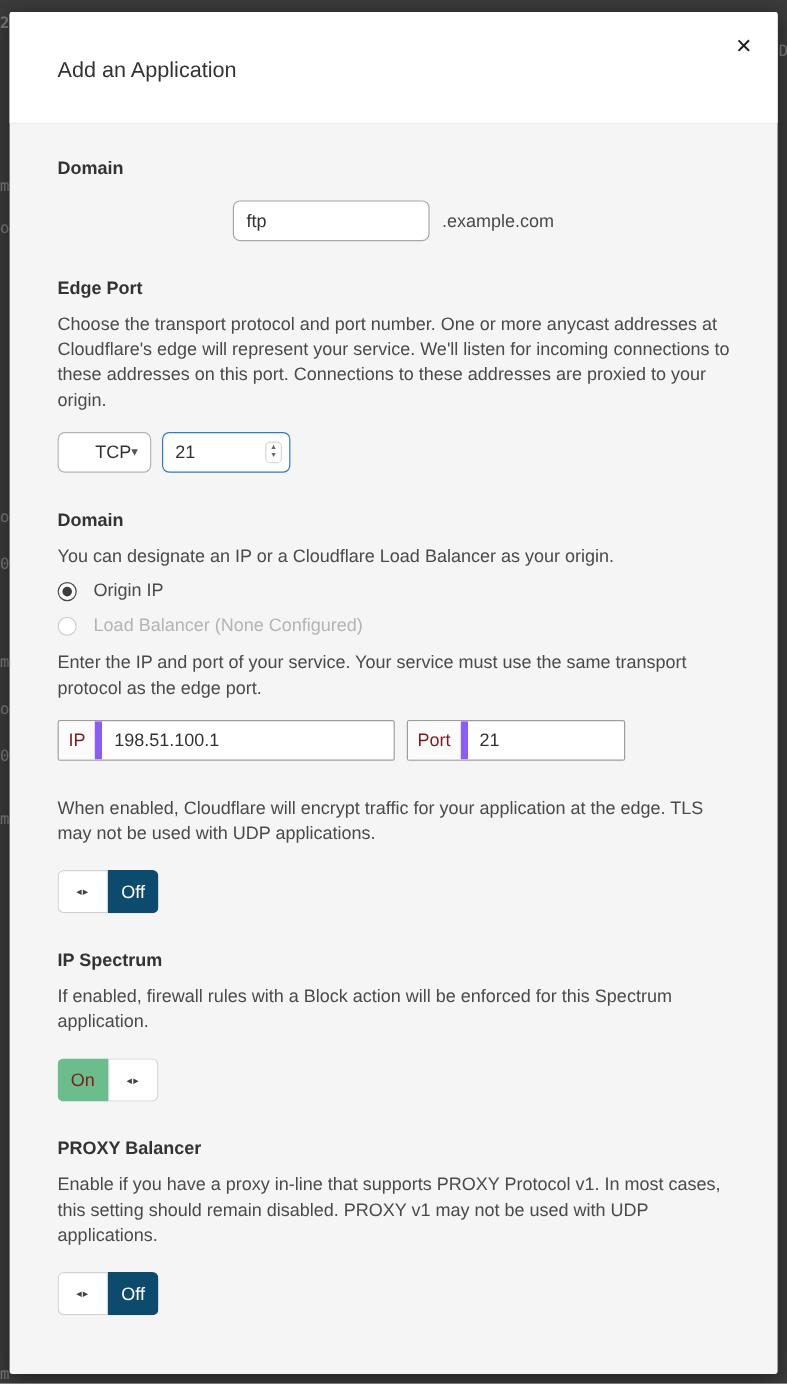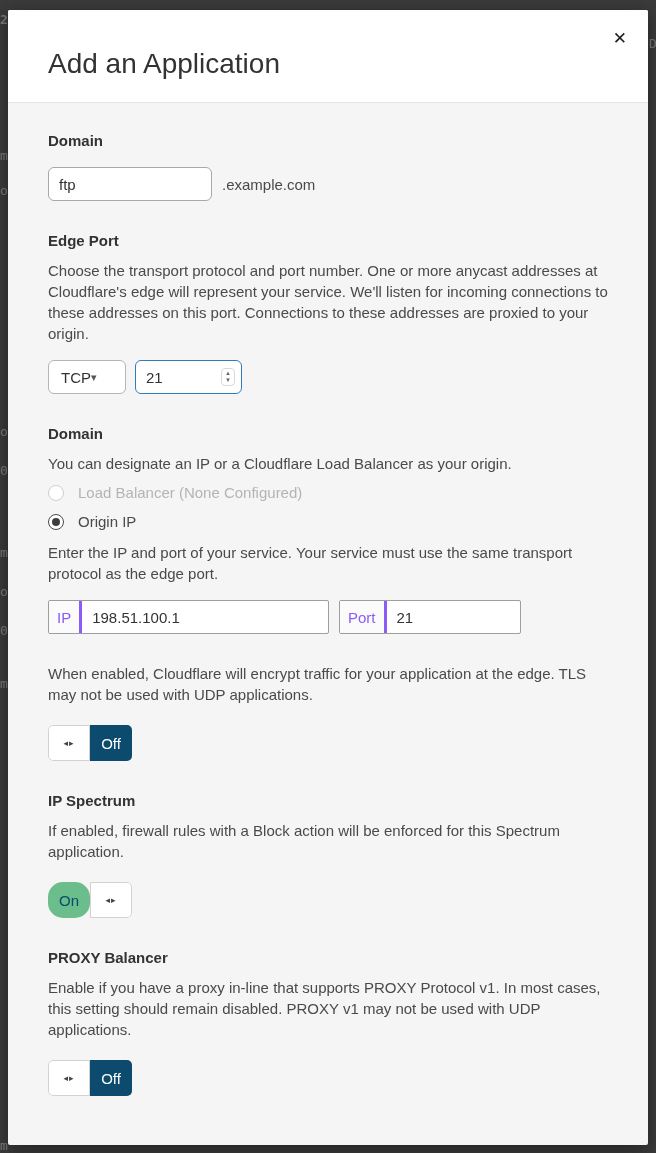--- a/index.html
+++ b/index.html
@@ -32,21 +32,21 @@
     background: #ffffff;
     height: 93px;
     border-bottom: 1px solid #e4e4e4;
     position: relative;
     flex: 0 0 auto;
     border-radius: 2px 2px 0 0;
   }
   .modal-title {
     position: absolute;
     left: 40px; top: 38px;
-    font-size: 28px;
+    font-size: 18px;
     color: #333;
     font-weight: 400;
   }
   .close-btn {
     position: absolute;
     right: 21px; top: 20px;
     font-size: 17px;
     font-weight: 700;
     color: #1f1f1f;
     cursor: pointer;
@@ -73,34 +73,34 @@
     height: 34px;
     background: #fff;
     border: 1px solid #a8a8a8;
     border-radius: 6px;
     font-size: 15px;
     color: #333;
     padding: 0 10px;
     font-family: inherit;
     outline: none;
   }
-  .domain-row { margin-top: 16px; }
+  .domain-row { margin-top: 16px; justify-content: center; }
   .domain-input { width: 164px; }
   .domain-suffix { margin-left: 10px; color: #4a4a4a; }
 
   
   .edgeport-row { margin-top: 16px; }
   .select-box {
     width: 78px; height: 34px;
     background: #fff;
     border: 1px solid #b5b5b5;
     border-radius: 6px;
     display: flex;
     align-items: center;
-    justify-content: flex-start;
+    justify-content: flex-end;
     padding: 0 10px 0 12px;
     cursor: pointer;
     color: #333;
   }
   .select-caret { font-size: 11px; color: #555; }
   .num-wrap {
     position: relative;
     margin-left: 9px;
   }
   .num-input {
@@ -155,22 +155,22 @@
   .cfield {
     display: flex;
     height: 34px;
     border: 1px solid #9e9e9e;
     border-radius: 2px;
     background: #fff;
     overflow: hidden;
   }
   .cfield .prefix {
     background: #fbfbfb;
-    border-right: 3px solid #8b5cf6;
-    color: #8b5cf6;
+    border-right: 6px solid #8b5cf6;
+    color: #7f1d1d;
     display: flex;
     align-items: center;
     padding: 0 8px;
     flex: 0 0 auto;
   }
   .cfield input {
     border: none;
     outline: none;
     font-size: 15px;
     color: #333;
@@ -201,21 +201,21 @@
   .tseg.knob {
     background: #fff;
     border: 1px solid #d2d2d2;
     color: #444;
     font-size: 9px;
     letter-spacing: 1px;
   }
   .toggle .knob.left { border-radius: 5px 0 0 5px; }
   .toggle .knob.right { border-radius: 0 5px 5px 0; }
   .tseg.state-off { background: #0c4a6e; color: #fff; }
-  .tseg.state-on { background: #6cbd8c; color: #0c4a6e; border-radius: 15px; }
+  .tseg.state-on { background: #6cbd8c; color: #7f1d1d; }
 </style>
 </head>
 <body>
 
 <span class="backdrop-frag" style="left:0; top:12px;  font-weight:700;">2</span>
 <span class="backdrop-frag" style="left:0; top:148px;">m</span>
 <span class="backdrop-frag" style="left:0; top:183px;">o</span>
 <span class="backdrop-frag" style="left:0; top:424px;">oi</span>
 <span class="backdrop-frag" style="left:0; top:463px;">0</span>
 <span class="backdrop-frag" style="left:0; top:545px;">m</span>
@@ -258,26 +258,26 @@
           </div>
         </div>
       </div>
     </div>
 
     <div class="section">
       <div class="sec-label">Domain</div>
       <div class="sec-desc">You can designate an IP or a Cloudflare Load Balancer as your origin.</div>
 
       <div class="radio-row">
+        <span class="radio selected"></span>
+        <span class="radio-label">Origin IP</span>
+      </div>
+      <div class="radio-row">
         <span class="radio disabled"></span>
         <span class="radio-label disabled">Load Balancer (None Configured)</span>
-      </div>
-      <div class="radio-row">
-        <span class="radio selected"></span>
-        <span class="radio-label">Origin IP</span>
       </div>
 
       <div class="sec-desc origin-ip-desc">Enter the IP and port of your service. Your service must use the same transport protocol as the edge port.</div>
 
       <div class="row fields-row">
         <div class="cfield ip-field">
           <span class="prefix">IP</span>
           <input type="text" value="198.51.100.1" style="">
         </div>
         <div class="cfield port-field">

